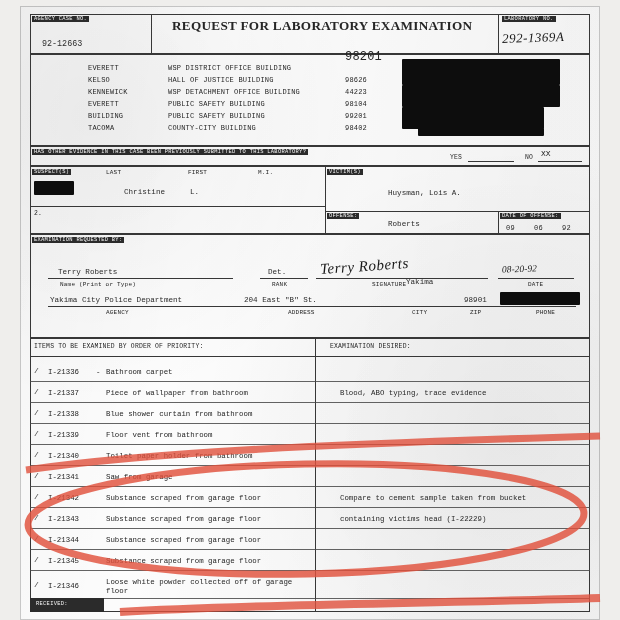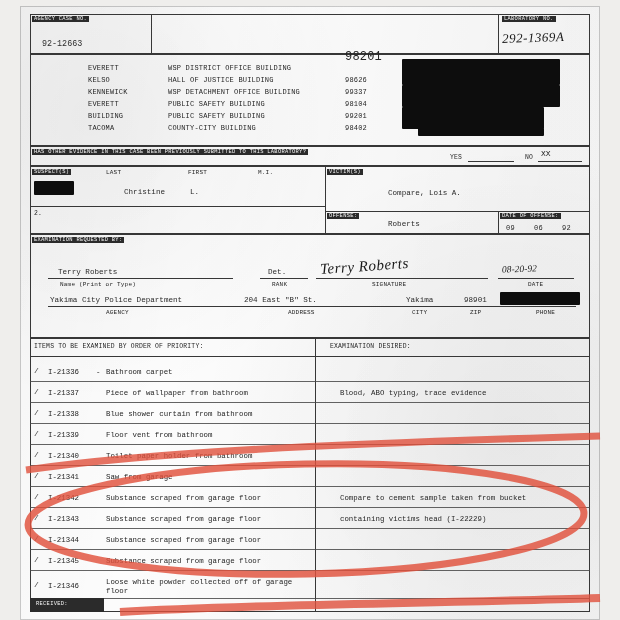--- a/index.html
+++ b/index.html
@@ -76,39 +76,40 @@
 
 <div id="sheet">
   <div class="page">
 
     <div class="bx" style="left:10px;top:8px;width:560px;height:40px;"></div>
 
     <div class="bx" style="left:10px;top:8px;width:122px;height:40px;"></div>
     <div class="t lbl inv" style="left:12px;top:10px;">AGENCY CASE NO.</div>
     <div class="t typed" style="left:22px;top:33px;font-size:8.4px;">92-12663</div>
 
+    <div class="t title" style="left:152px;top:12px;">REQUEST FOR LABORATORY EXAMINATION</div>
 
     <div class="bx" style="left:478px;top:8px;width:92px;height:40px;"></div>
     <div class="t lbl inv" style="left:482px;top:10px;">LABORATORY NO.</div>
     <div class="t hand hand-lab" style="left:482px;top:24px;">292-1369A</div>
 
     <div class="bx" style="left:10px;top:48px;width:560px;height:92px;"></div>
 
     <div>
       <div class="t tiny" style="left:68px;top:58px;font-size:7px;">EVERETT</div>
       <div class="t tiny" style="left:148px;top:58px;font-size:7px;">WSP DISTRICT OFFICE BUILDING</div>
       <div class="t tiny" style="left:325px;top:44px;font-size:12px;">98201</div>
 
       <div class="t tiny" style="left:68px;top:70px;font-size:7px;">KELSO</div>
       <div class="t tiny" style="left:148px;top:70px;font-size:7px;">HALL OF JUSTICE BUILDING</div>
       <div class="t tiny" style="left:325px;top:70px;font-size:7px;">98626</div>
 
       <div class="t tiny" style="left:68px;top:82px;font-size:7px;">KENNEWICK</div>
       <div class="t tiny" style="left:148px;top:82px;font-size:7px;">WSP DETACHMENT OFFICE BUILDING</div>
-      <div class="t tiny" style="left:325px;top:82px;font-size:7px;">99337</div>
+      <div class="t tiny" style="left:325px;top:82px;font-size:7px;">44223</div>
 
       <div class="t tiny" style="left:68px;top:94px;font-size:7px;">EVERETT</div>
       <div class="t tiny" style="left:148px;top:94px;font-size:7px;">PUBLIC SAFETY BUILDING</div>
       <div class="t tiny" style="left:325px;top:94px;font-size:7px;">98104</div>
 
       <div class="t tiny" style="left:68px;top:106px;font-size:7px;">BUILDING</div>
       <div class="t tiny" style="left:148px;top:106px;font-size:7px;">PUBLIC SAFETY BUILDING</div>
       <div class="t tiny" style="left:325px;top:106px;font-size:7px;">99201</div>
 
       <div class="t tiny" style="left:68px;top:118px;font-size:7px;">TACOMA</div>
@@ -139,21 +140,21 @@
 
     <div class="t tiny" style="left:14px;top:177px;font-size:6.4px;">1.</div>
     <div class="t typed" style="left:104px;top:182px;text-align:right;">Christine</div>
     <div class="t typed" style="left:170px;top:182px;">L.</div>
     <div class="redact" style="left:14px;top:175px;width:40px;height:14px;"></div>
 
     <div class="t tiny" style="left:14px;top:204px;font-size:6.4px;">2.</div>
     <div class="ln" style="left:10px;top:200px;width:295px;height:1px;"></div>
 
     <div class="t lbl inv" style="left:307px;top:163px;">VICTIM(S)</div>
-    <div class="t typed" style="left:368px;top:183px;">Compare, Lois A.</div>
+    <div class="t typed" style="left:368px;top:183px;">Huysman, Lois A.</div>
 
     <div class="ln" style="left:305px;top:205px;width:265px;height:1px;"></div>
     <div class="t lbl inv" style="left:307px;top:207px;">OFFENSE:</div>
     <div class="t typed" style="left:368px;top:214px;">Roberts</div>
 
     <div class="ln" style="left:478px;top:205px;width:1px;height:23px;"></div>
     <div class="t lbl inv" style="left:480px;top:207px;">DATE OF OFFENSE:</div>
     <div class="t tiny" style="left:486px;top:218px;font-size:7px;">09</div>
     <div class="t tiny" style="left:514px;top:218px;font-size:7px;">06</div>
     <div class="t tiny" style="left:542px;top:218px;font-size:7px;">92</div>
@@ -177,21 +178,21 @@
     <div class="t hand hand-date" style="left:482px;top:258px;">08-20-92</div>
     <div class="t tiny" style="left:508px;top:275px;font-size:6px;">DATE</div>
 
     <div class="ln" style="left:28px;top:300px;width:560px;height:1px;max-width:528px;"></div>
     <div class="t typed" style="left:30px;top:290px;">Yakima City Police Department</div>
     <div class="t tiny" style="left:86px;top:303px;font-size:6px;">AGENCY</div>
 
     <div class="t typed" style="left:224px;top:290px;">204 East "B" St.</div>
     <div class="t tiny" style="left:268px;top:303px;font-size:6px;">ADDRESS</div>
 
-    <div class="t typed" style="left:386px;top:290px;">Yakima</div>
+    <div class="t typed" style="left:386px;top:272px;">Yakima</div>
     <div class="t tiny" style="left:392px;top:303px;font-size:6px;">CITY</div>
 
     <div class="t typed" style="left:444px;top:290px;">98901</div>
     <div class="t tiny" style="left:450px;top:303px;font-size:6px;">ZIP</div>
 
     <div class="t tiny" style="left:516px;top:303px;font-size:6px;">PHONE</div>
     <div class="redact" style="left:480px;top:286px;width:80px;height:13px;"></div>
 
     <div class="bx" style="left:10px;top:332px;width:560px;height:274px;"></div>
     <div class="ln" style="left:10px;top:350px;width:560px;height:1px;"></div>

